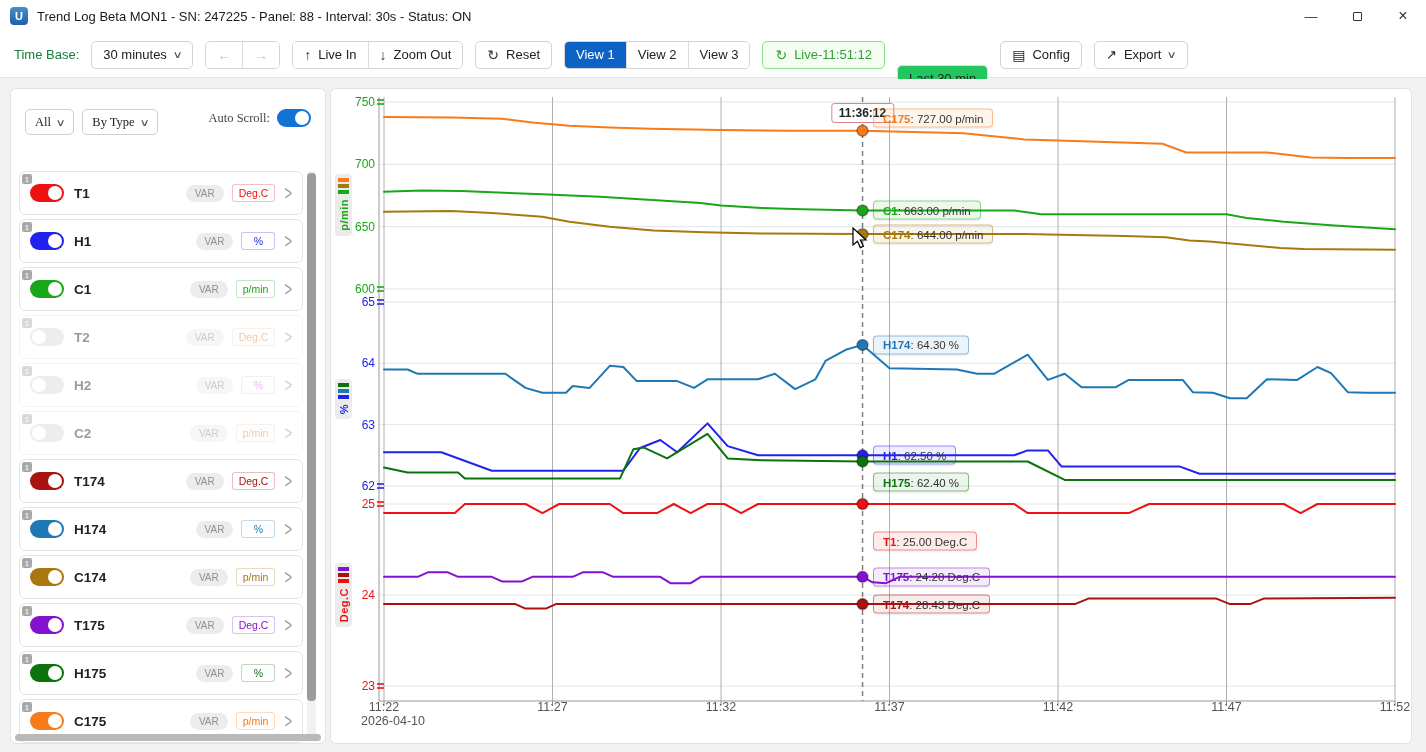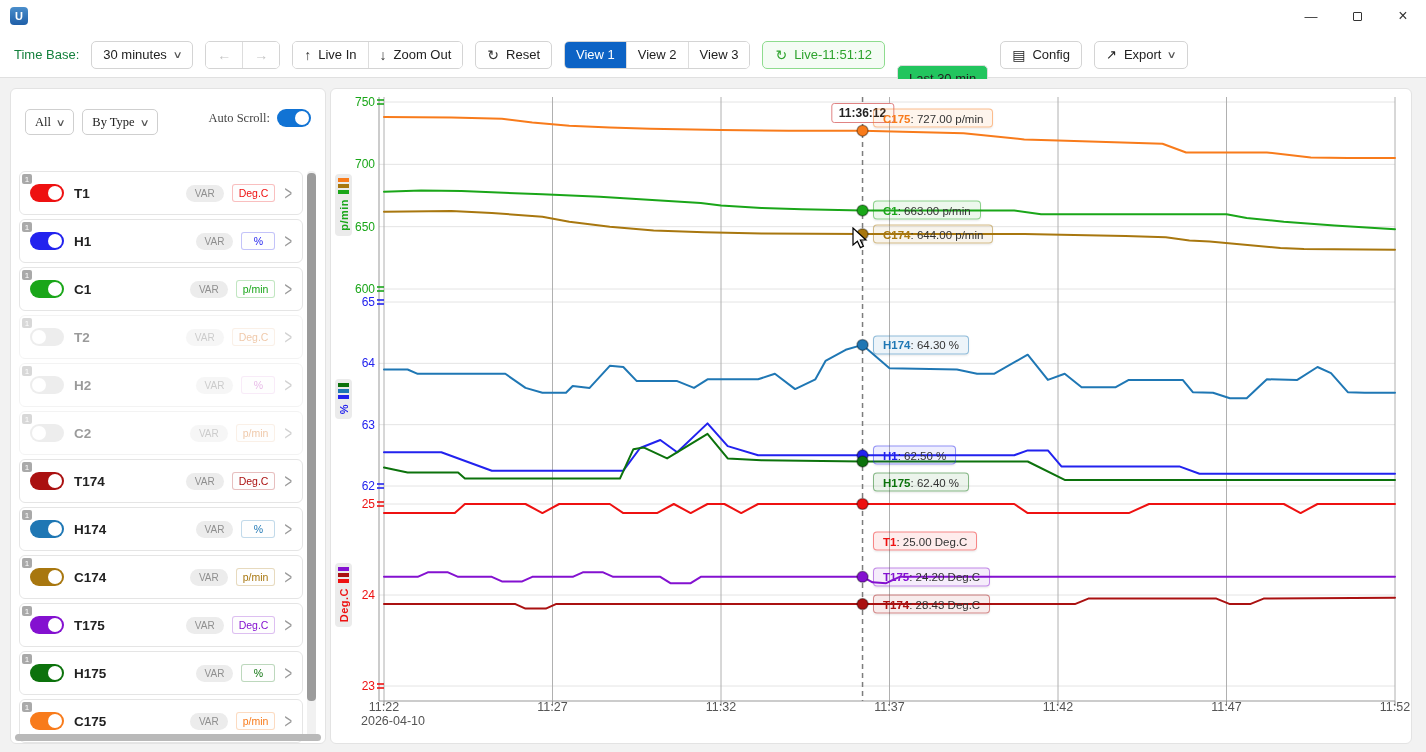--- a/index.html
+++ b/index.html
@@ -78,20 +78,21 @@
     border-radius:3px; font-size:12px; font-weight:bold; color:#222; padding:2px 7px; }
   #cursor { position:absolute; z-index:30; }
 </style>
 </head>
 <body>
 
 <div class="titlebar">
   <div class="logo">
       <span>U</span>
     </div>
+  <div class="title">Trend Log Beta MON1 - SN: 247225 - Panel: 88 - Interval: 30s - Status: ON</div>
   <div class="winbtns">
     <div class="wbtn">—</div>
     <div class="wbtn">
         <span class="maxbox"></span>
       </div>
     <div class="wbtn" style="font-size:16px">×</div>
   </div>
 </div>
 
 <div class="toolbar">

